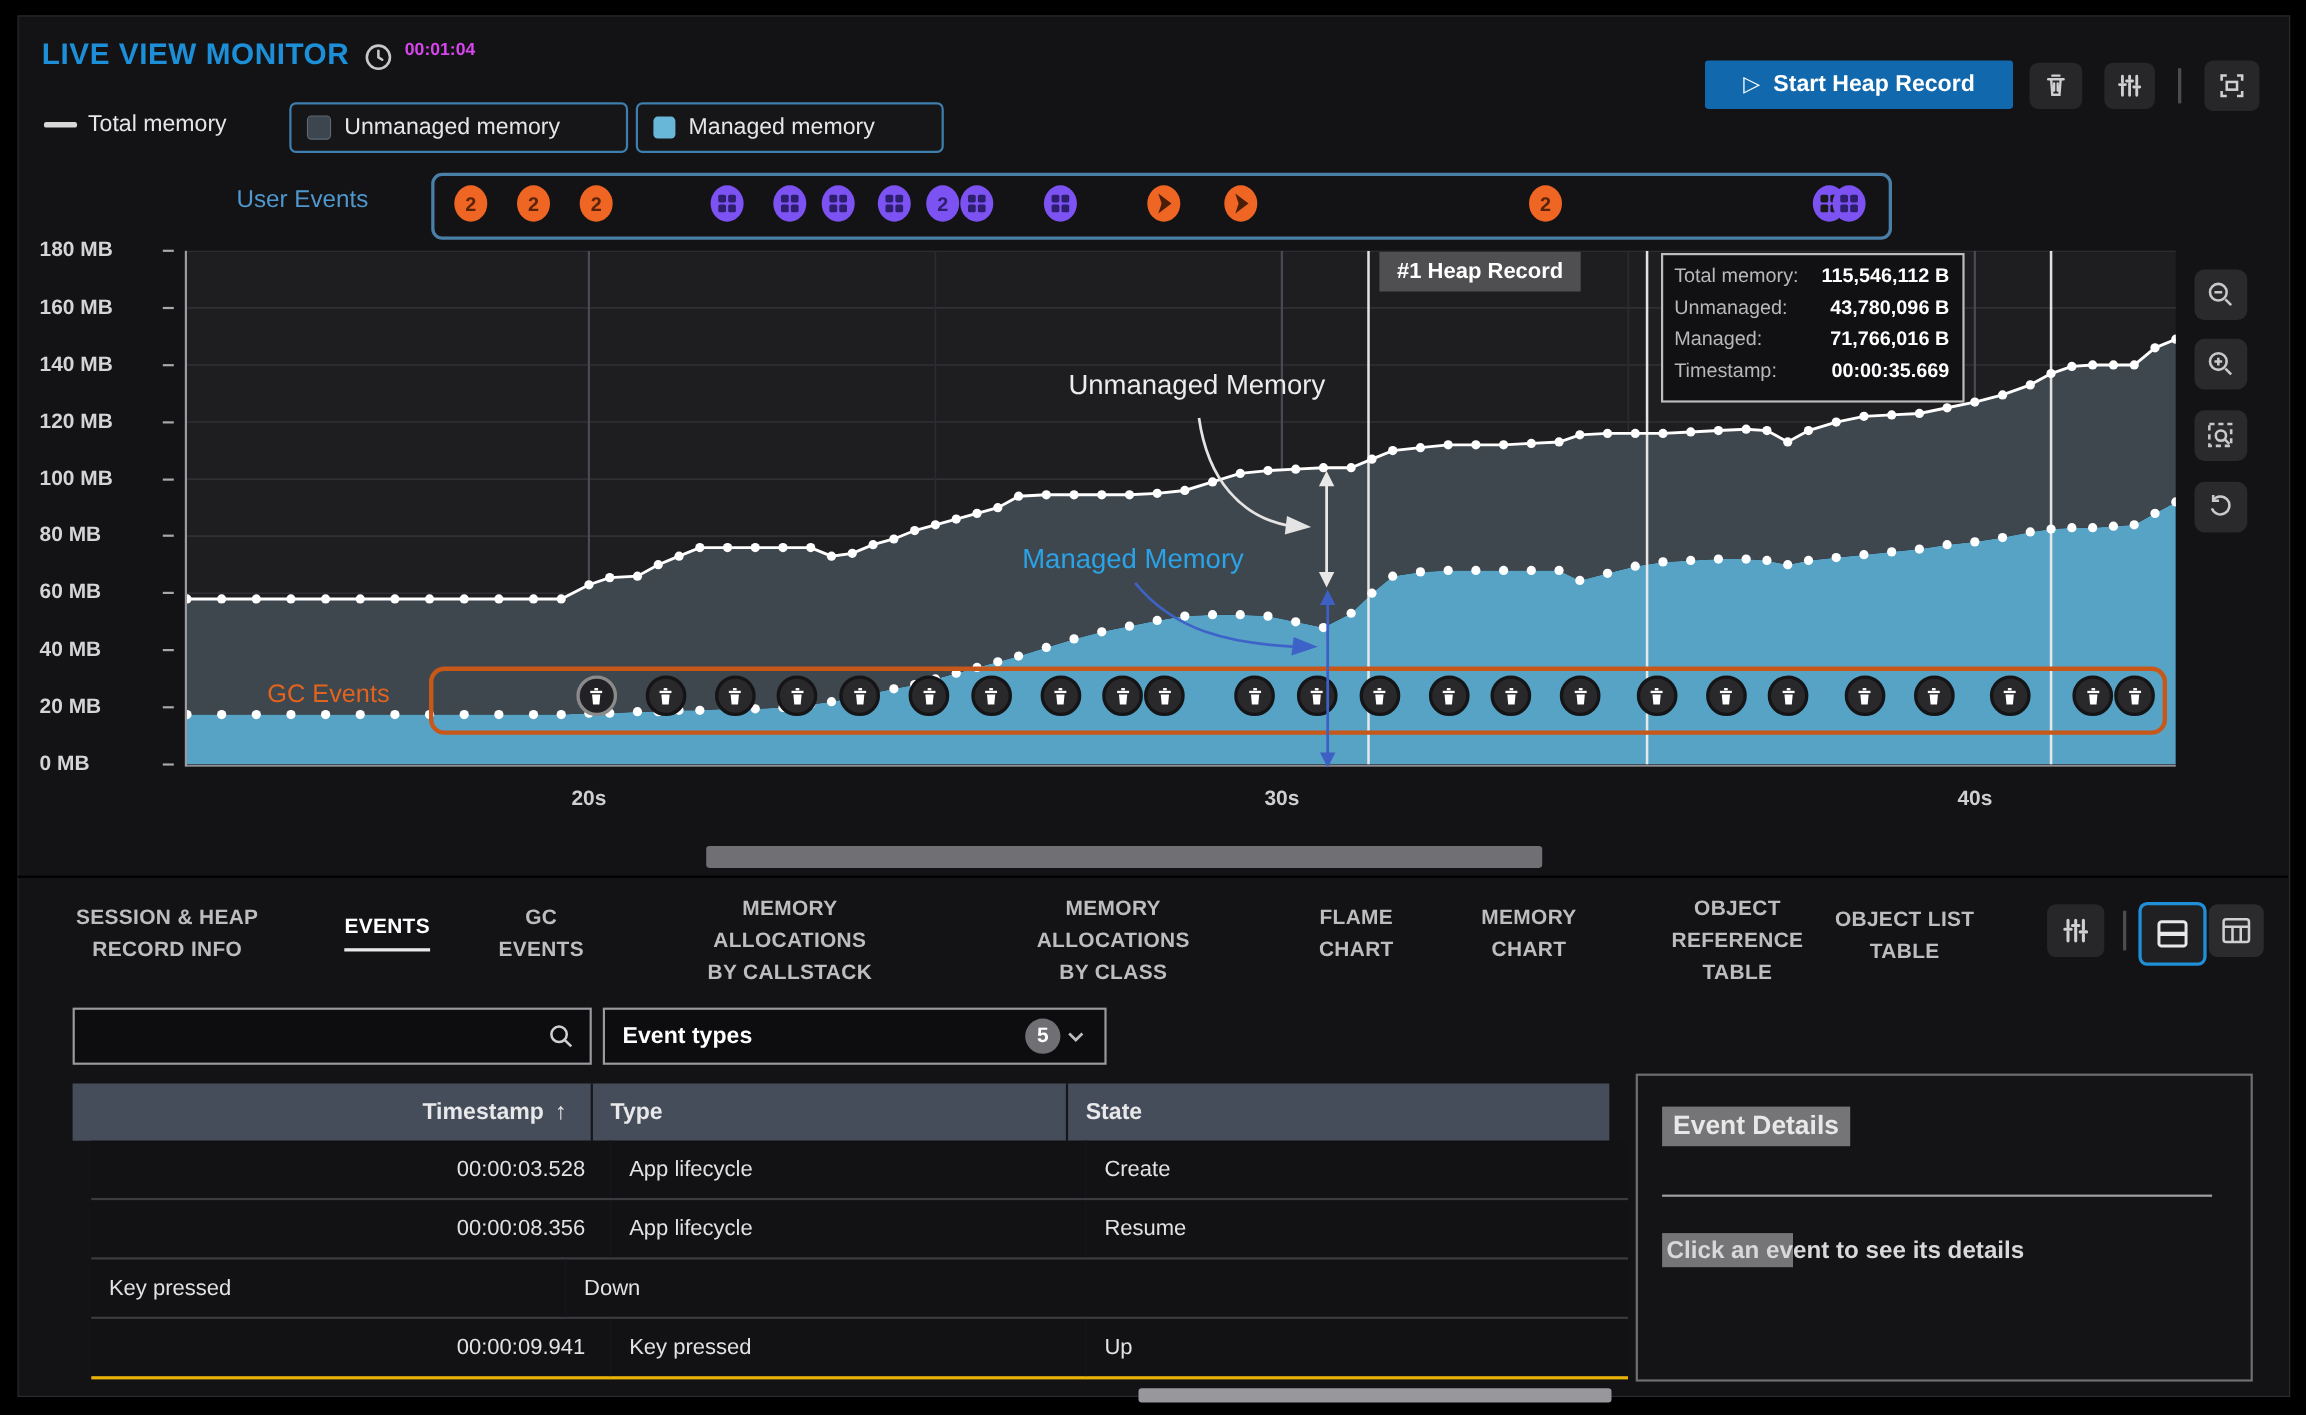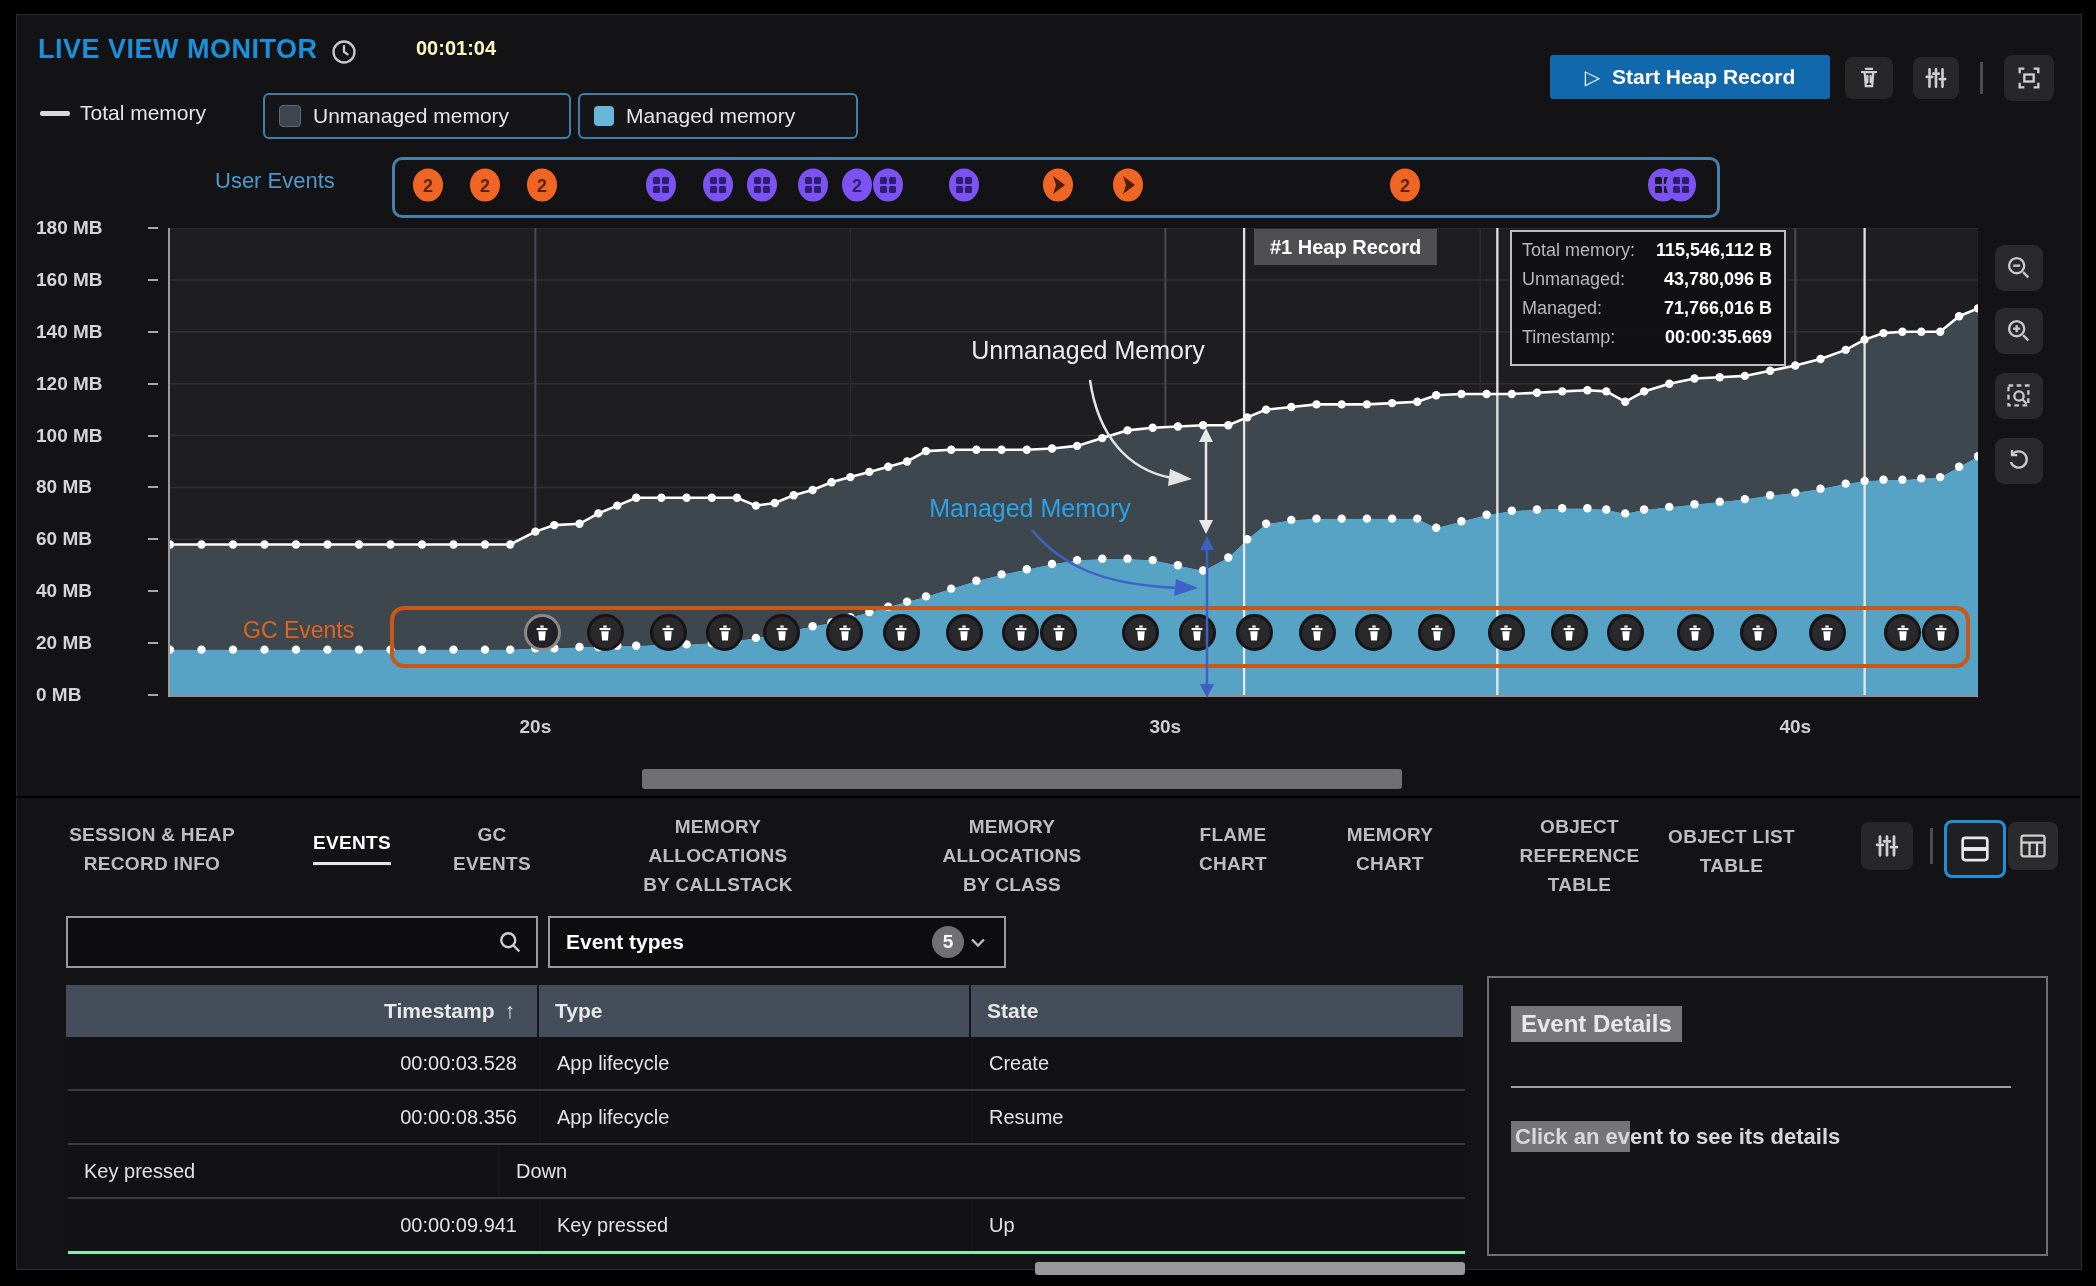--- a/index.html
+++ b/index.html
@@ -3,21 +3,21 @@
 <meta charset="utf-8">
 <style>
   html,body{margin:0;padding:0;background:#000;}
   .screen{position:relative;width:2096px;height:1286px;background:#000;overflow:hidden;
           font-family:"Liberation Sans",sans-serif;-webkit-font-smoothing:antialiased;}
   .panel{position:absolute;left:16px;top:14px;width:2064px;height:1254px;background:#131315;border:1px solid #2c2c30;}
   .abs{position:absolute;}
   
   .title{left:38px;top:34px;font-size:27px;font-weight:bold;color:#1d8fd8;letter-spacing:.5px;}
   .clock{left:330px;top:38px;width:28px;height:28px;}
-  .elapsed{left:368px;top:37px;font-size:20px;font-weight:bold;color:#fef9c3;margin-left:48px;}
+  .elapsed{left:368px;top:37px;font-size:16px;font-weight:bold;color:#d946ef;}
   .start-btn{left:1550px;top:55px;width:280px;height:44px;background:#1168ad;border-radius:3px;
              display:flex;align-items:center;justify-content:center;gap:12px;cursor:pointer;}
   .start-btn .glyph{color:#fff;font-size:20px;line-height:1;}
   .start-btn .lbl{color:#fff;font-size:21px;font-weight:bold;}
   .tool-btn{background:#27272a;border-radius:8px;display:flex;align-items:center;justify-content:center;cursor:pointer;}
   .vdiv{background:#4c4c50;}
   
   .dash-swatch{left:40px;top:111px;width:30px;height:5px;background:#d8d8d8;border-radius:2px;}
   .legend-text{font-size:21px;color:#e6e6e6;}
   .leg-btn{height:42px;border:2px solid #3f7fae;border-radius:6px;background:#161619;
@@ -80,21 +80,21 @@
   .filter-box{left:548px;top:916px;width:458px;height:52px;border:2px solid #9a9a9e;background:#0d0d0f;
               box-sizing:border-box;display:flex;align-items:center;gap:2px;padding:0 14px 0 16px;cursor:pointer;}
   .filter-label{flex:1;color:#fff;font-size:21px;font-weight:bold;}
   .badge{width:32px;height:32px;border-radius:50%;background:#707074;color:#fff;font-size:19px;font-weight:bold;
          display:flex;align-items:center;justify-content:center;}
   .thead{left:66px;top:985px;width:1397px;height:52px;background:#464d5a;display:flex;}
   .th{display:flex;align-items:center;color:#e8e8ea;font-size:21px;font-weight:bold;box-sizing:border-box;}
   .col-ts{width:473px;justify-content:flex-end;padding-right:22px;border-right:2px solid #15151a;}
   .col-type{width:432px;padding-left:16px;border-right:2px solid #15151a;}
   .col-state{width:456px;padding-left:16px;}
-  .tbody{left:68px;top:1037px;width:1397px;border-bottom:3px solid #86efac;}
+  .tbody{left:83px;top:1037px;width:1397px;border-bottom:3px solid #eab308;}
   .trow{display:flex;height:52px;background:#121214;cursor:pointer;}
   .trow + .trow{border-top:2px solid #3c3c40;}
   .td{display:flex;align-items:center;color:#e2e2e4;font-size:20px;box-sizing:border-box;}
   
   .details{left:1487px;top:976px;width:561px;height:280px;border:2px solid #6f6f73;background:#141416;box-sizing:border-box;}
   .det-title{position:absolute;left:22px;top:28px;background:#757577;color:#e8e8e8;font-size:24px;font-weight:bold;
              padding:4px 10px;}
   .det-rule{position:absolute;left:22px;top:108px;width:500px;height:2px;background:#a0a0a4;}
   .det-hint{position:absolute;left:22px;top:146px;font-size:22px;color:#d8d8da;font-weight:bold;}
   .det-hint .hl{background:#757577;padding:3px 0 3px 4px;}

